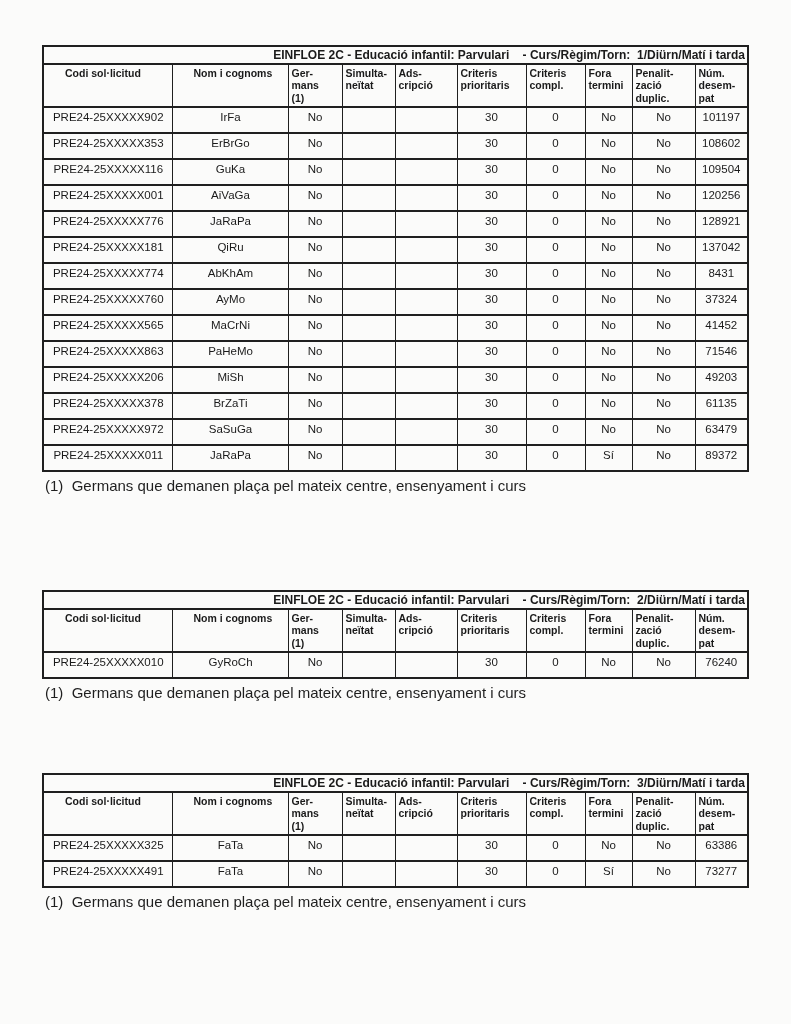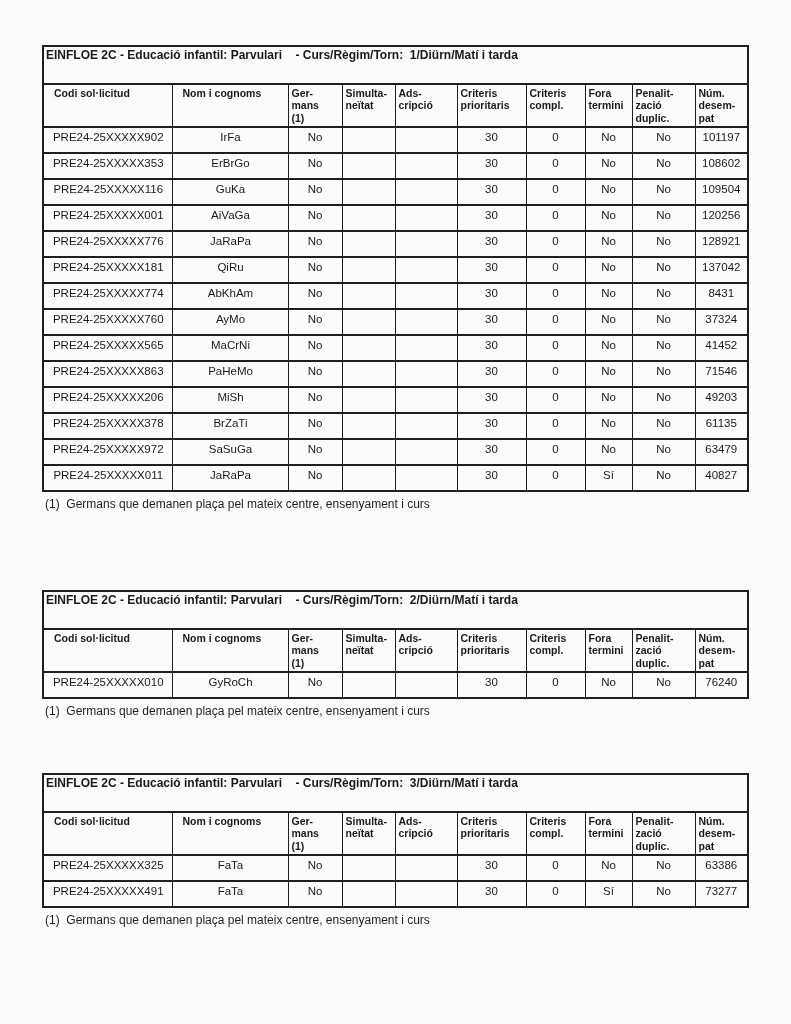--- a/index.html
+++ b/index.html
@@ -25,56 +25,56 @@
     border-collapse: collapse;
     table-layout: fixed;
     width: 707px;
     border: 2px solid #1f1f1f;
   }
   .title-cell {
     border: 2px solid #1f1f1f;
     font-weight: bold;
     font-size: 12px;
     line-height: 15px;
-    text-align: left;
+    text-align: right;
     white-space: pre;
-    padding: 1px 2px 20px 2px;
+    padding: 1px 2px 0 2px;
     height: 14px;
   }
   th {
     border: 1px solid #1f1f1f;
     border-top: 2px solid #1f1f1f;
     border-bottom: 2px solid #1f1f1f;
     font-size: 10.5px;
     font-weight: bold;
     line-height: 1.18;
     vertical-align: top;
     text-align: left;
     padding: 2px 3px;
     height: 37px;
     box-sizing: border-box;
     white-space: pre-line;
   }
-  th.left { text-align: left; padding-left: 10px; }
+  th.left { text-align: left; padding-left: 21px; }
   td.cell {
     border: 1px solid #1f1f1f;
     border-top: 2px solid #1f1f1f;
     border-bottom: 2px solid #1f1f1f;
     font-size: 11.5px;
     vertical-align: top;
     text-align: center;
     padding: 3px 4px 2px 4px;
     height: 26px;
     box-sizing: border-box;
     white-space: nowrap;
     overflow: hidden;
   }
   td.cell.c0, td.cell.c1 { text-align: center; padding-left: 5px; }
   .footnote {
-    font-size: 12px;
+    font-size: 15px;
     margin-top: 5px;
     padding-left: 3px;
     white-space: pre;
     color: #1f1f1f;
   }
 </style>
 </head>
 <body>
 
 <div class="page">
@@ -281,21 +281,21 @@
           <tr>
             <td class="cell c0">PRE24-25XXXXX011</td>
             <td class="cell c1">JaRaPa</td>
             <td class="cell c2">No</td>
             <td class="cell c3"></td>
             <td class="cell c4"></td>
             <td class="cell c5">30</td>
             <td class="cell c6">0</td>
             <td class="cell c7">Sí</td>
             <td class="cell c8">No</td>
-            <td class="cell c9">40827</td>
+            <td class="cell c9">89372</td>
           </tr>
         </tbody>
     </table>
     <div class="footnote">(1)  Germans que demanen plaça pel mateix centre, ensenyament i curs</div>
   </div>
 
   <div class="block" style="top:590px">
     <table class="results">
       <colgroup>
         <col style="width:129px">

